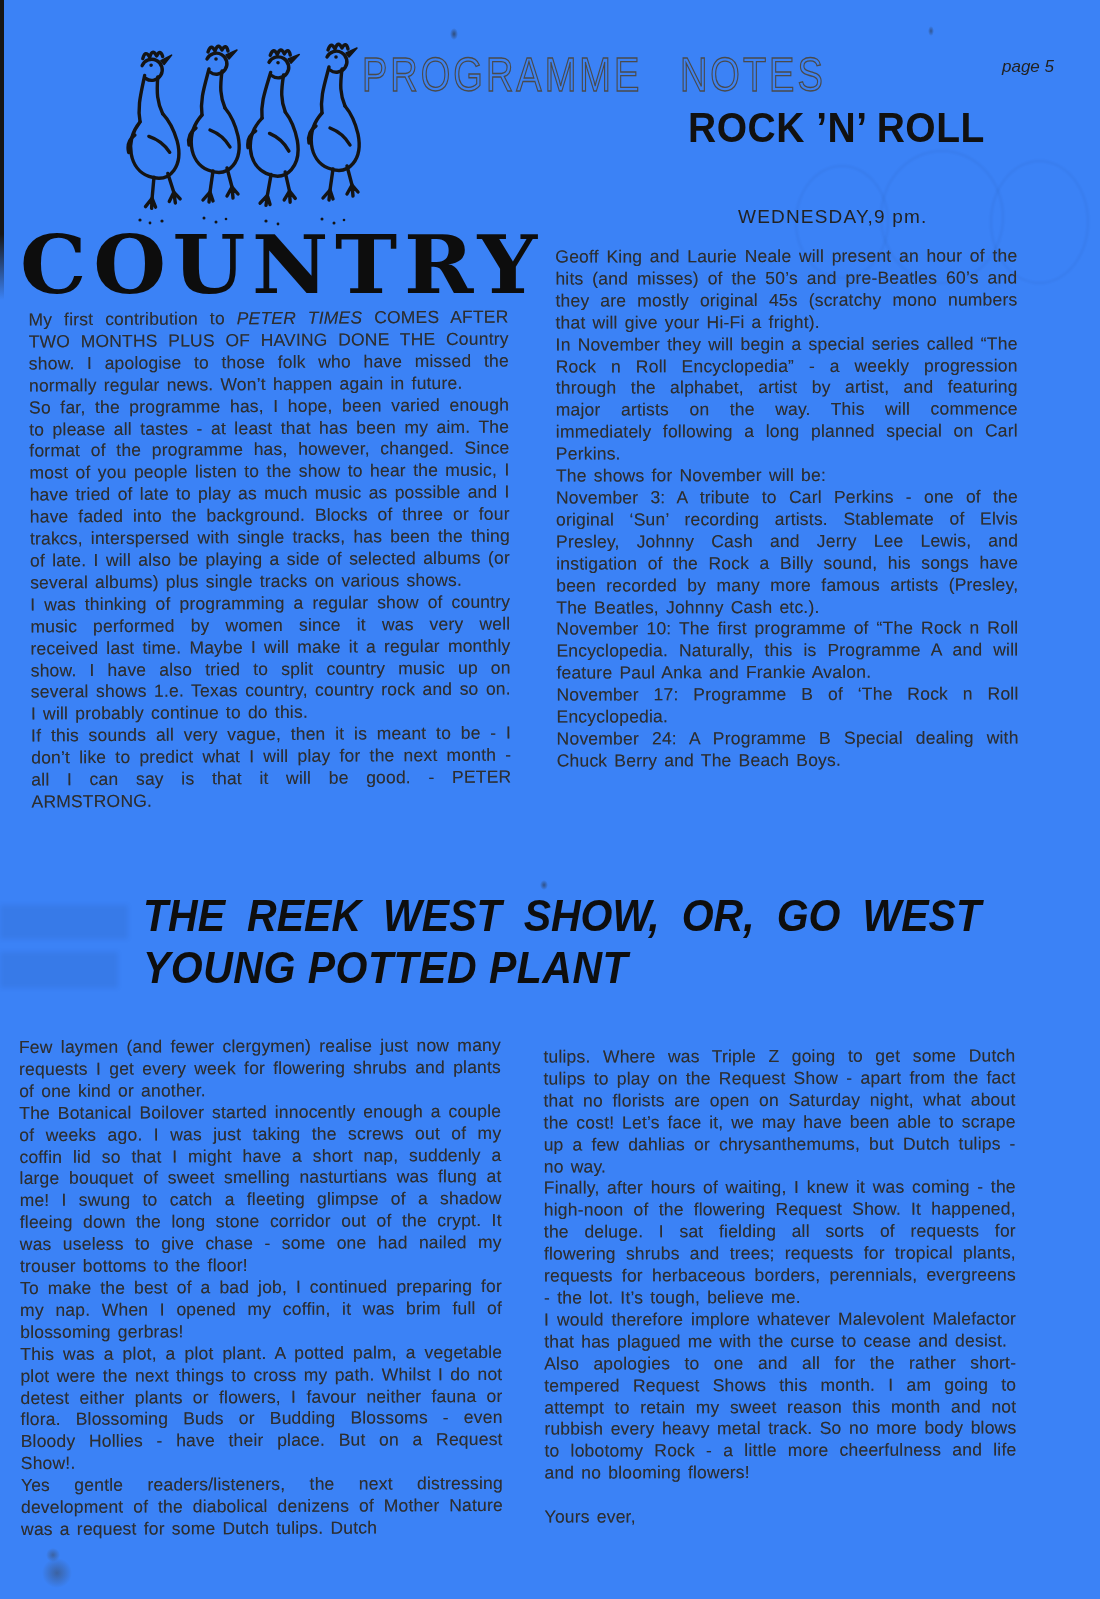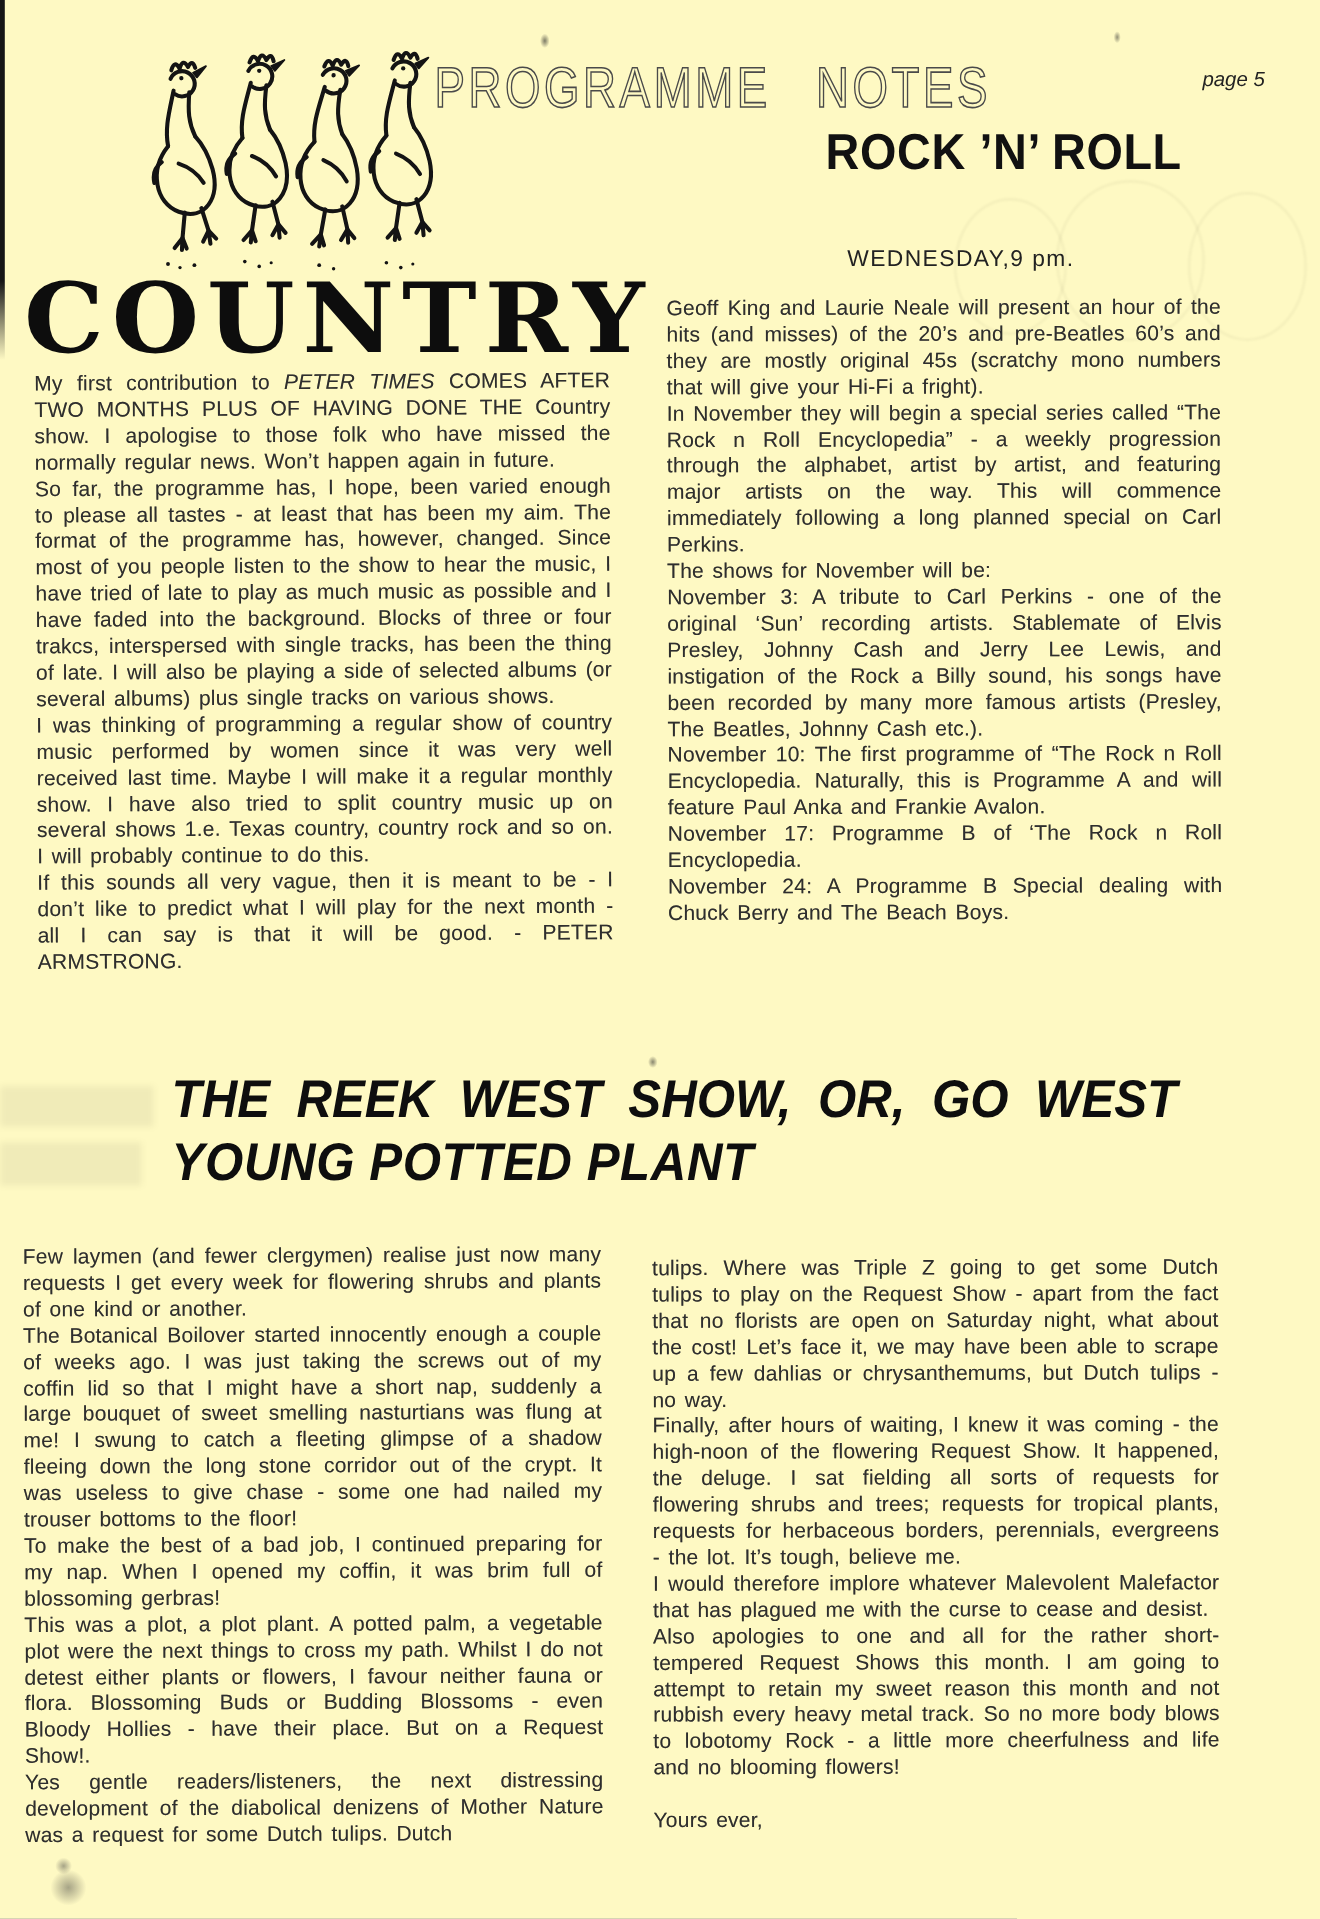--- a/index.html
+++ b/index.html
@@ -1,37 +1,37 @@
 <!DOCTYPE html>
 <html><head>
 <meta charset="utf-8">
 <style>
   html,body{margin:0;padding:0;background:#9a9a9a;}
-  .page{position:relative;width:1100px;height:1599px;margin:0 auto;background:#fef9c3;overflow:hidden;
+  .page{position:relative;width:1100px;height:1599px;margin:0 auto;background:#3b82f6;overflow:hidden;
         font-family:"Liberation Sans",sans-serif;color:#2e2e2e;}
   
   .masthead{position:absolute;left:362px;top:48px;font-size:38px;letter-spacing:3px;word-spacing:24px;
             color:transparent;-webkit-text-stroke:1.1px #4a4a4a;transform:scaleY(1.25);transform-origin:left top;
             white-space:nowrap;}
   .pagenum{position:absolute;left:1002px;top:57px;font-size:17px;color:#222;font-style:italic;}
   .chickens{position:absolute;left:126px;top:40px;}
   
   .country-title{position:absolute;left:20px;top:218px;font-family:"DejaVu Serif",serif;font-weight:bold;
                  font-size:76px;letter-spacing:6px;color:#0d0d0d;transform:scale(1.10,1.06);transform-origin:left top;
                  white-space:nowrap;}
   .col{text-align:justify;}
   .col p{margin:0;}
   .body-text{font-size:17.5px;line-height:21.9px;letter-spacing:0.2px;word-spacing:2px;color:#2e2e2e;
              text-shadow:0 0 0.5px rgba(20,20,20,0.35);}
   .country-body{position:absolute;left:30px;top:308px;width:480px;transform:rotate(-0.35deg);}
   .it{font-style:italic;}
   
   .rock-title{position:absolute;left:688px;top:104px;font-size:39px;font-weight:bold;color:#111;
               letter-spacing:0.5px;transform:scaleY(1.08);transform-origin:left top;white-space:nowrap;}
-  .rock-sched{position:absolute;left:706px;top:206px;font-size:19px;letter-spacing:1.2px;color:#222;}
+  .rock-sched{position:absolute;left:738px;top:206px;font-size:19px;letter-spacing:1.2px;color:#222;}
   .rock-body{position:absolute;left:556px;top:246px;width:462px;transform:rotate(-0.15deg);}
   
   .reek-line1{position:absolute;left:143px;top:891px;width:838px;font-size:41px;font-weight:bold;font-style:italic;
               color:#0e0e0e;text-align:justify;text-align-last:justify;transform:scaleY(1.08);transform-origin:left top;
               white-space:nowrap;display:flex;justify-content:space-between;}
   .reek-line1 span{white-space:pre;}
   .reek-line2{position:absolute;left:143px;top:943px;font-size:41px;font-weight:bold;font-style:italic;
               color:#0e0e0e;letter-spacing:0.5px;transform:scaleY(1.08);transform-origin:left top;white-space:nowrap;}
   
   .bot-left{position:absolute;left:20px;top:1036px;width:482px;transform:rotate(-0.25deg);}
@@ -116,21 +116,21 @@
   <div class="country-body col body-text">
     <p><span>My first contribution to </span><span class="it">PETER TIMES</span><span> COMES AFTER TWO MONTHS PLUS OF HAVING DONE THE Country show. I apologise to those folk who have missed the normally regular news. Won’t happen again in future.</span></p>
     <p>So far, the programme has, I hope, been varied enough to please all tastes - at least that has been my aim. The format of the programme has, however, changed. Since most of you people listen to the show to hear the music, I have tried of late to play as much music as possible and I have faded into the background. Blocks of three or four trakcs, interspersed with single tracks, has been the thing of late. I will also be playing a side of selected albums (or several albums) plus single tracks on various shows.</p>
     <p>I was thinking of programming a regular show of country music performed by women since it was very well received last time. Maybe I will make it a regular monthly show. I have also tried to split country music up on several shows 1.e. Texas country, country rock and so on. I will probably continue to do this.</p>
     <p>If this sounds all very vague, then it is meant to be - I don’t like to predict what I will play for the next month - all I can say is that it will be good. - PETER ARMSTRONG.</p>
   </div>
 
   <div class="rock-title">ROCK ’N’ ROLL</div>
   <div class="rock-sched">WEDNESDAY,9 pm.</div>
   <div class="rock-body col body-text">
-    <p>Geoff King and Laurie Neale will present an hour of the hits (and misses) of the 20’s and pre-Beatles 60’s and they are mostly original 45s (scratchy mono numbers that will give your Hi-Fi a fright).</p>
+    <p>Geoff King and Laurie Neale will present an hour of the hits (and misses) of the 50’s and pre-Beatles 60’s and they are mostly original 45s (scratchy mono numbers that will give your Hi-Fi a fright).</p>
     <p>In November they will begin a special series called “The Rock n Roll Encyclopedia” - a weekly progression through the alphabet, artist by artist, and featuring major artists on the way. This will commence immediately following a long planned special on Carl Perkins.</p>
     <p>The shows for November will be:</p>
     <p>November 3: A tribute to Carl Perkins - one of the original ‘Sun’ recording artists. Stablemate of Elvis Presley, Johnny Cash and Jerry Lee Lewis, and instigation of the Rock a Billy sound, his songs have been recorded by many more famous artists (Presley, The Beatles, Johnny Cash etc.).</p>
     <p>November 10: The first programme of “The Rock n Roll Encyclopedia. Naturally, this is Programme A and will feature Paul Anka and Frankie Avalon.</p>
     <p>November 17: Programme B of ‘The Rock n Roll Encyclopedia.</p>
     <p>November 24: A Programme B Special dealing with Chuck Berry and The Beach Boys.</p>
   </div>
 
   <div class="reek-line1">
     <span>THE</span>

